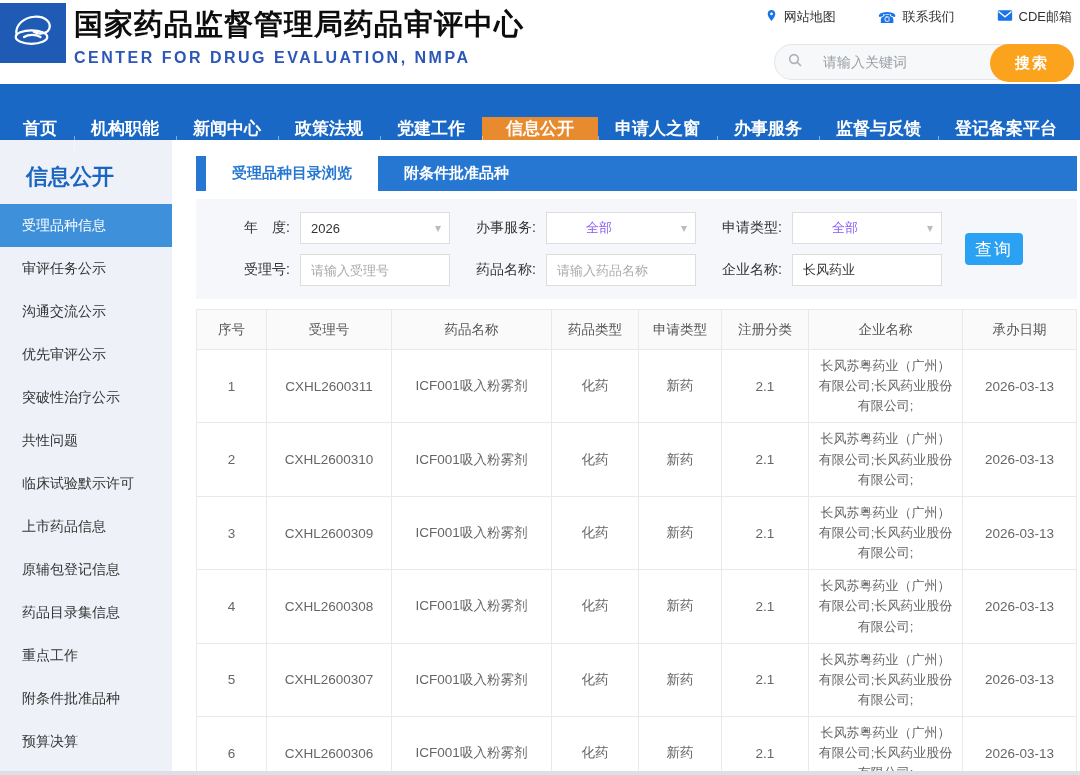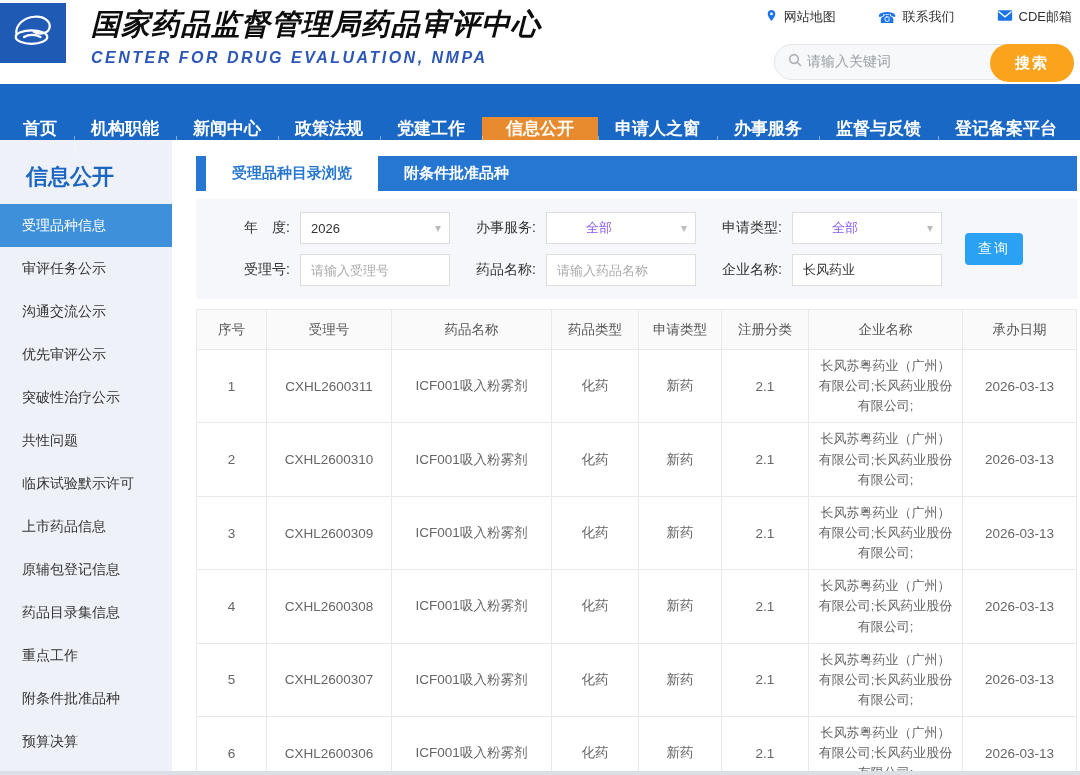--- a/index.html
+++ b/index.html
@@ -4,32 +4,32 @@
 <style>
   * { margin:0; padding:0; box-sizing:border-box; }
   html,body { width:1080px; height:775px; overflow:hidden; background:#fff;
               font-family:"Liberation Sans","DejaVu Sans",sans-serif; }
   body { position:relative; }
 
   
   .header { position:relative; height:84px; background:#fff; }
   .logo { position:absolute; left:0; top:3px; width:66px; height:60px;
           background:#1f5bb5; display:flex; align-items:center; justify-content:center; }
-  .brand { position:absolute; left:91px; top:5px;font-style:italic; }
+  .brand { position:absolute; left:74px; top:5px; }
   .brand-title { font-size:29px; font-weight:bold; color:#0d0d0d; letter-spacing:1px; white-space:nowrap; }
   .brand-sub { font-size:16px; font-weight:bold; color:#2c57b8; letter-spacing:2.5px; margin-top:4px; white-space:nowrap; }
   .quick-links { position:absolute; top:8px; right:8px; display:flex; gap:42px; align-items:center; }
   .quick-link { display:flex; align-items:center; gap:6px; font-size:13px; color:#333; cursor:pointer; }
   .quick-link .ph { color:#1a73e8; font-size:15px; line-height:1; }
   .searchbar { position:absolute; top:44px; right:6px; width:300px; height:36px;
                background:#f7f8f9; border:1px solid #e3e5e8; border-radius:18px;
                display:flex; align-items:center; padding-left:12px; }
   .searchbar input { flex:1; border:none; outline:none; background:transparent;
-                     font-size:14px; color:#333; margin-left:4px;
-                     font-family:Liberation Mono, monospace; }
+                     font-size:14px; color:#333; margin-left:20px;
+                     font-family:Liberation Sans, sans-serif; }
   .searchbar input::placeholder { color:#9aa0a6; }
   .search-btn { position:absolute; right:-1px; top:-1px; height:38px; width:84px;
                 background:#fba31c; border:none; border-radius:19px; color:#fff;
                 font-size:15px; font-weight:bold; cursor:pointer; letter-spacing:2px;
                 font-family:"Liberation Sans","DejaVu Sans",sans-serif; }
 
   
   .nav { height:56px; background:#1a68c5; display:flex; align-items:flex-end; padding:0 6px; }
   .nav-item { position:relative; display:flex; align-items:center; padding:0 17px;
               color:#fff; font-size:17px; font-weight:bold; cursor:pointer; white-space:nowrap; }
@@ -65,21 +65,21 @@
              color:#333; cursor:pointer;gap:40px; }
   .fselect .val { flex:1; }
   .fselect .val.muted { color:#8b5cf6;text-align:center; }
   .caret { color:#bbb; font-size:12px; }
   .finput { width:150px; height:32px; background:#fff; border:1px solid #ddd;
             padding:0 10px; font-size:13px; color:#333; outline:none;
             font-family:"Liberation Sans","DejaVu Sans",sans-serif; }
   .finput::placeholder { color:#aaa; }
   .query-btn { position:absolute; right:54px; top:50%; transform:translateY(-50%);
                width:58px; height:32px; background:#2aa1f2; color:#fff; border:none;
-               border-radius:4px; font-size:14px; cursor:pointer; letter-spacing:2px;
+               border-radius:4px; font-size:17px; cursor:pointer; letter-spacing:2px;
                font-family:Liberation Mono, monospace; }
 
   
   table { margin-top:10px; width:880px; border-collapse:collapse; table-layout:fixed; }
   th, td { border:1px solid #e9e9e9; text-align:center; vertical-align:middle; }
   th { height:40px; background:#fafafa; font-size:13.5px; font-weight:normal; color:#555; }
   td { height:70px; font-size:13.5px; color:#666; padding:6px 8px; }
   td.company { line-height:1.55; word-break:break-all; font-size:13px; }
 
   .bottom-strip { position:absolute; left:0; bottom:0; width:1080px; height:4px; background:#dbe0e7; }

